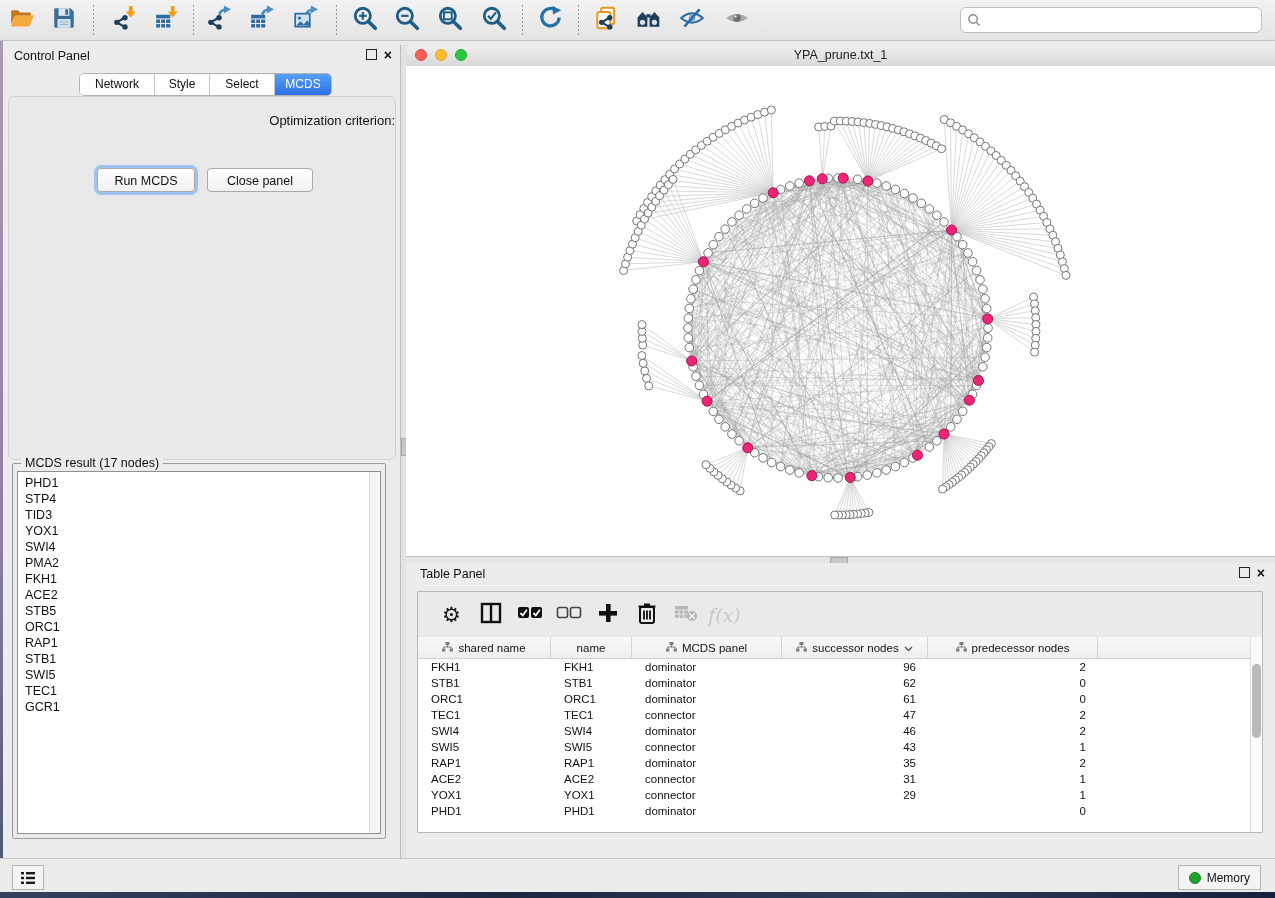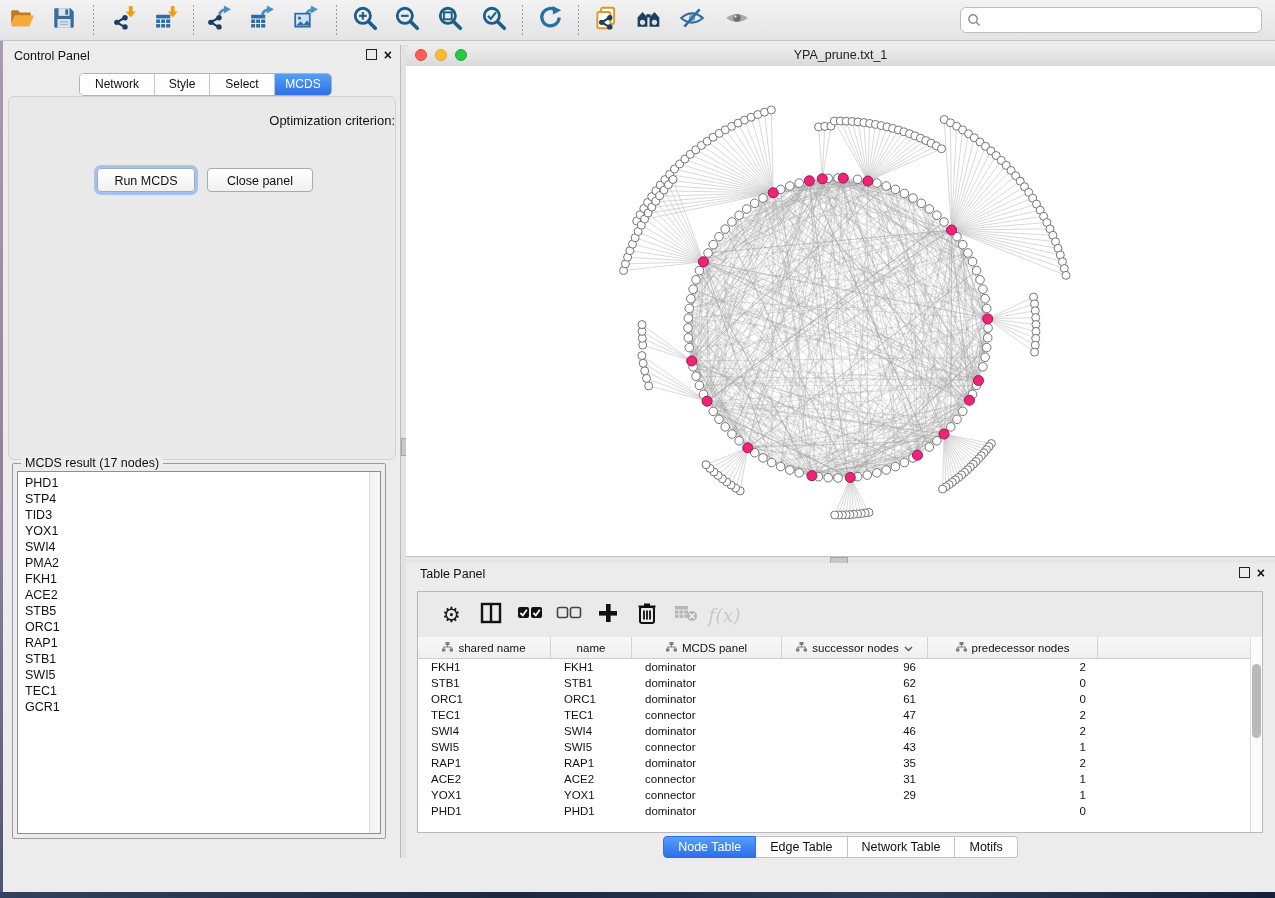--- a/index.html
+++ b/index.html
@@ -1499,23 +1499,35 @@
             <div class="tp-cell txt" style="width:81px;">PHD1</div>
             <div class="tp-cell txt" style="width:150px;">dominator</div>
             <div class="tp-cell num" style="width:146px;margin-top:37px;">18</div>
             <div class="tp-cell num" style="width:170px;">0</div>
           </div>
         </div>
       <div class="tp-scroll">
           <div class="tp-thumb"></div>
         </div>
     </div>
-    <div class="tp-tabs" id="tp-tabs">
-        <div class="tp-tab active">Node Table</div>
-        <div class="tp-tab">Edge Table</div>
-        <div class="tp-tab">Network Table</div>
-        <div class="tp-tab">Motifs</div>
-      </div>
   </div>
 
+  <div class="statusbar">
+    <div class="sb-left-btn">
+      <svg width="16" height="14" viewBox="0 0 16 14">
+        <g fill="#1a1a1a">
+            <rect x="1" y="1" width="3" height="2.4"></rect>
+            <rect x="6" y="1" width="9" height="2.4"></rect>
+            <rect x="1" y="5.8" width="3" height="2.4"></rect>
+            <rect x="6" y="5.8" width="9" height="2.4"></rect>
+            <rect x="1" y="10.6" width="3" height="2.4"></rect>
+            <rect x="6" y="10.6" width="9" height="2.4"></rect>
+          </g>
+      </svg>
+    </div>
+    <div class="sb-mem-btn">
+      <span class="mem-dot"></span>
+      <span>Memory</span>
+    </div>
+  </div>
 
   <div class="desktop-bottom"></div>
 </div>
 
 </body></html>

